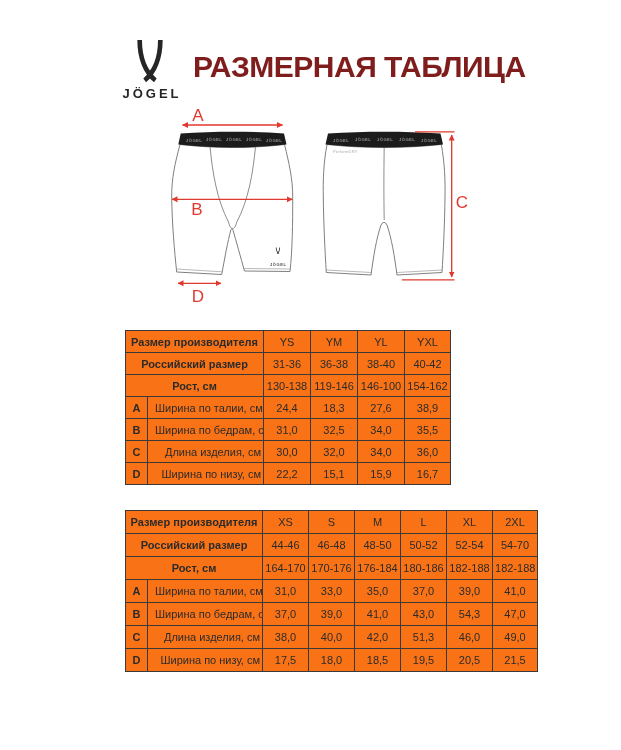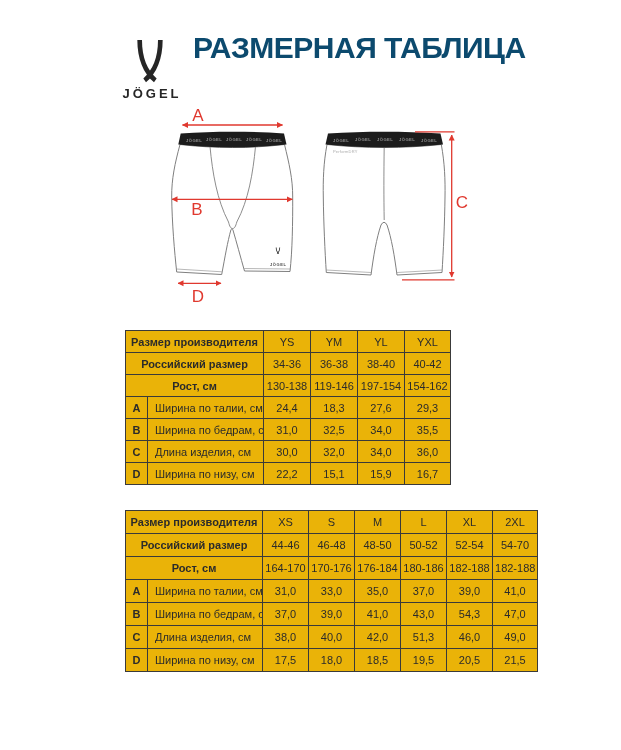--- a/index.html
+++ b/index.html
@@ -9,46 +9,46 @@
     font-family:"Liberation Sans","DejaVu Sans",sans-serif; color:#2b2b2b;
   }
   
   .logo-box { position:absolute; left:112px; top:38px; width:80px; height:66px; }
   .logo-box svg { position:absolute; left:18px; top:2px; }
   .wordmark {
     position:absolute; left:0px; top:48px; width:80px; text-align:center;
     font-size:13px; font-weight:bold; letter-spacing:3px; color:#262626;
   }
   .page-title {
-    position:absolute; left:193px; top:31px;
-    font-size:30px; font-weight:bold; letter-spacing:-0.5px; color:#0c4a6e; white-space:nowrap;
+    position:absolute; left:193px; top:50px;
+    font-size:30px; font-weight:bold; letter-spacing:-0.5px; color:#7f1d1d; white-space:nowrap;
   }
   
   .diagram { position:absolute; left:140px; top:105px; width:340px; height:215px; }
   .outline { fill:#ffffff; stroke:#7f7f7f; stroke-width:1; stroke-linejoin:round; }
   .seam    { fill:none; stroke:#7f7f7f; stroke-width:0.9; }
   .stitch  { fill:none; stroke:#9a9a9a; stroke-width:0.7; }
   .band    { fill:#1c1c1c; stroke:none; }
   .band-brand { font-size:4.2px; fill:#8f8f8f; letter-spacing:0.4px; font-weight:bold; }
   .tech-label { font-size:4px; fill:#ababab; letter-spacing:0.2px; }
   .leg-brand  { font-size:4px; fill:#4a4a4a; letter-spacing:0.6px; font-weight:bold; text-anchor:middle; }
   .tulip-fill { fill:#262626; }
   .arrow  { stroke:var(--accent); stroke-width:1.3; fill:none; }
   .dim-label { font-size:17px; fill:var(--accent); text-anchor:middle; }
   
-  table { position:absolute; border-collapse:collapse; table-layout:fixed; background:#eab308; }
+  table { position:absolute; border-collapse:collapse; table-layout:fixed; background:#f97316; }
   #table1 { left:125px; top:330px; width:325px; }
   #table2 { left:125px; top:510px; width:412px; }
   td {
     border:1.5px solid #3a3a3a; text-align:center; vertical-align:middle;
     font-size:11px; color:#2b2b2b; height:22px; padding:0 2px; overflow:hidden; white-space:nowrap;
   }
   #table2 td { height:23px; }
   td.b { font-weight:bold; }
-  td.lbl { text-align:left; padding-left:7px; }
+  td.lbl { text-align:right; padding-left:7px; }
 </style>
 </head>
 <body>
 
 <div class="page">
 
   <div class="logo-box">
     <svg width="40" height="46" viewBox="0 0 60 62" preserveAspectRatio="none">
       <g id="tulip" class="tulip-fill">
         <path d="M11,0 L18,0 C18,24 26,40 40,52 L36,57 C20,45 11,25 11,0 Z"></path>
@@ -154,39 +154,39 @@
   <tbody>
         <tr>
           <td class="b" colspan="2">Размер производителя</td>
           <td>YS</td>
           <td>YM</td>
           <td>YL</td>
           <td>YXL</td>
         </tr>
         <tr>
           <td class="b" colspan="2">Российский размер</td>
-          <td>34-36</td>
+          <td>31-36</td>
           <td>36-38</td>
           <td>38-40</td>
           <td>40-42</td>
         </tr>
         <tr>
           <td class="b" colspan="2">Рост, см</td>
           <td>130-138</td>
           <td>119-146</td>
-          <td>197-154</td>
+          <td>146-100</td>
           <td>154-162</td>
         </tr>
         <tr>
           <td class="b">A</td>
           <td class="lbl">Ширина по талии, см</td>
           <td>24,4</td>
           <td>18,3</td>
           <td>27,6</td>
-          <td>29,3</td>
+          <td>38,9</td>
         </tr>
         <tr>
           <td class="b">B</td>
           <td class="lbl">Ширина по бедрам, см</td>
           <td>31,0</td>
           <td>32,5</td>
           <td>34,0</td>
           <td>35,5</td>
         </tr>
         <tr>

